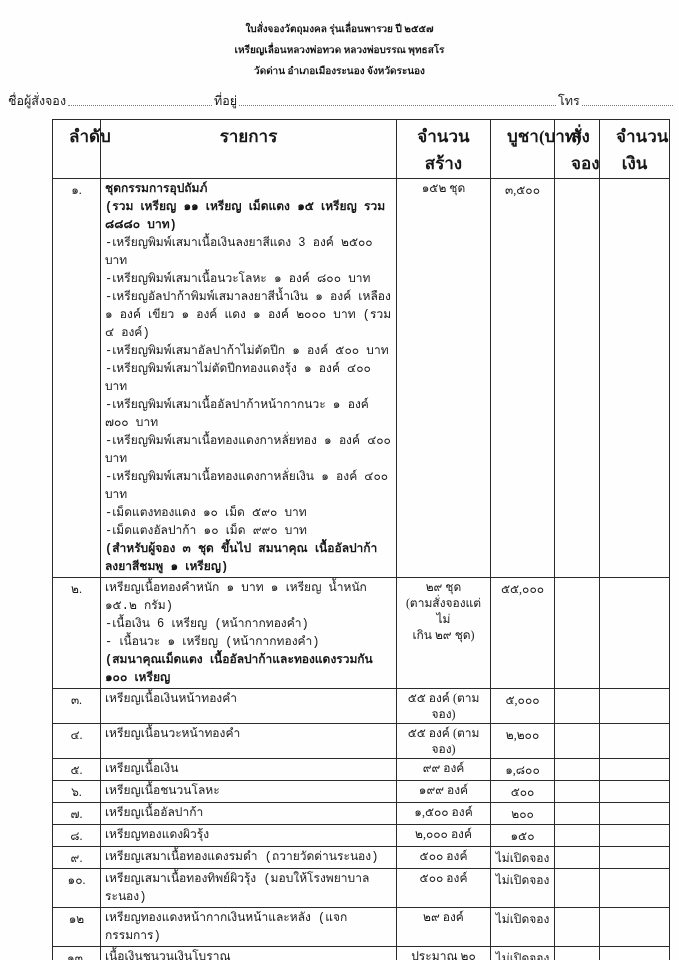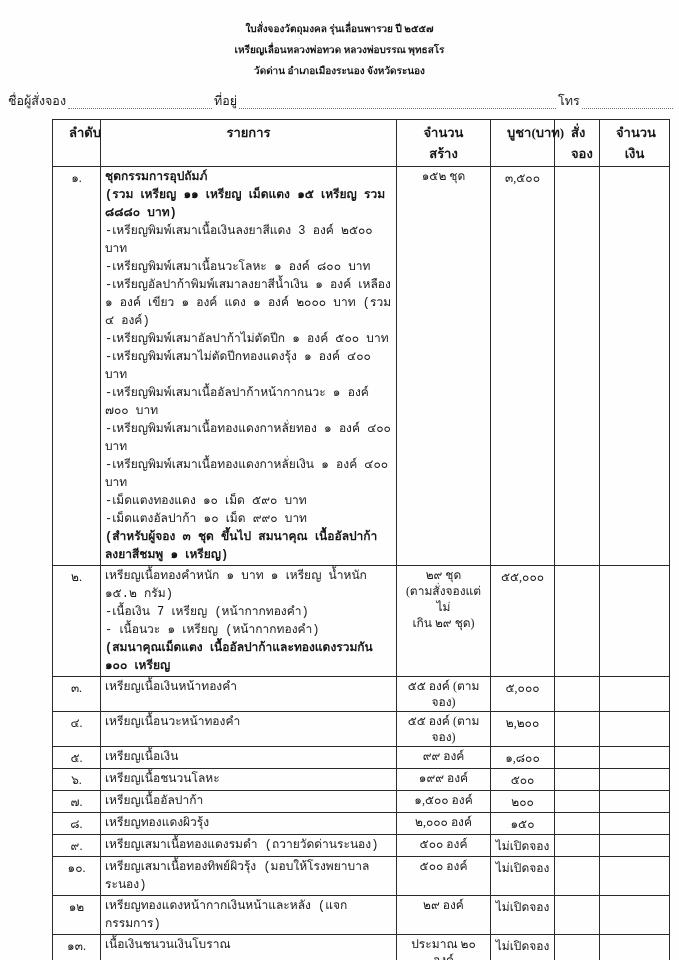--- a/index.html
+++ b/index.html
@@ -5,31 +5,31 @@
   html,body{margin:0;padding:0;}
   body{
     width:679px;min-height:960px;background:#f2f2f0;
     font-family:"Liberation Serif","DejaVu Serif",serif;
     color:#171717;
   }
   .sheet{width:679px;min-height:960px;background:#fefefe;box-sizing:border-box;padding:18px 0 10px 0;}
   .hdr{ text-align:center; }
   .hdr .hline{font-size:10px;font-weight:bold;line-height:21px;}
   .formline{
-    display:flex;align-items:center;margin:10px 6px 8px 6px;font-size:12.5px;
+    display:flex;align-items:flex-start;margin:10px 6px 8px 6px;font-size:12.5px;
   }
   .formline .lbl{white-space:nowrap;padding:0 2px;}
   .dotfill{border-bottom:1.5px dotted #777;height:14px;}
   .f1{flex:150;} .f2{flex:330;} .f3{flex:95;}
   .tblwrap{margin:4px 30px 0 52px;}
   table{border-collapse:collapse;table-layout:fixed;width:597px;}
   col.c-no{width:48px;} col.c-item{width:296px;} col.c-qty{width:94px;}
   col.c-price{width:64px;} col.c-order{width:45px;} col.c-amt{width:70px;}
   th,td{border:1px solid #2a2a2a;vertical-align:top;font-size:12px;padding:1px 4px;}
-  th{font-weight:bold;text-align:center;font-size:13px;padding:2px 16px;}
+  th{font-weight:bold;text-align:center;font-size:17px;padding:2px 16px;}
   td.c{text-align:center;}
   td.pre{white-space:pre-line;line-height:16px;}
   .ln{line-height:18px;font-family:Liberation Mono, monospace;}
   .ln.b{font-weight:bold;}
 </style>
 </head>
 <body>
 
 <div class="sheet">
 
@@ -88,21 +88,21 @@
             </td>
             <td class="c pre">๑๕๒ ชุด</td>
             <td class="c">๓,๕๐๐</td>
             <td class="c"></td>
             <td class="c"></td>
           </tr>
           <tr>
             <td class="c">๒.</td>
             <td class="">
               <div class="ln">เหรียญเนื้อทองคำหนัก ๑ บาท ๑ เหรียญ น้ำหนัก ๑๕.๒ กรัม)</div>
-              <div class="ln">-เนื้อเงิน 7 เหรียญ (หน้ากากทองคำ)</div>
+              <div class="ln">-เนื้อเงิน 6 เหรียญ (หน้ากากทองคำ)</div>
               <div class="ln">- เนื้อนวะ ๑ เหรียญ (หน้ากากทองคำ)</div>
               <div class="ln b">(สมนาคุณเม็ดแตง เนื้ออัลปาก้าและทองแดงรวมกัน ๑๐๐ เหรียญ</div>
             </td>
             <td class="c pre">๒๙ ชุด
 (ตามสั่งจองแต่ไม่
 เกิน ๒๙ ชุด)</td>
             <td class="c">๕๕,๐๐๐</td>
             <td class="c"></td>
             <td class="c"></td>
           </tr>

